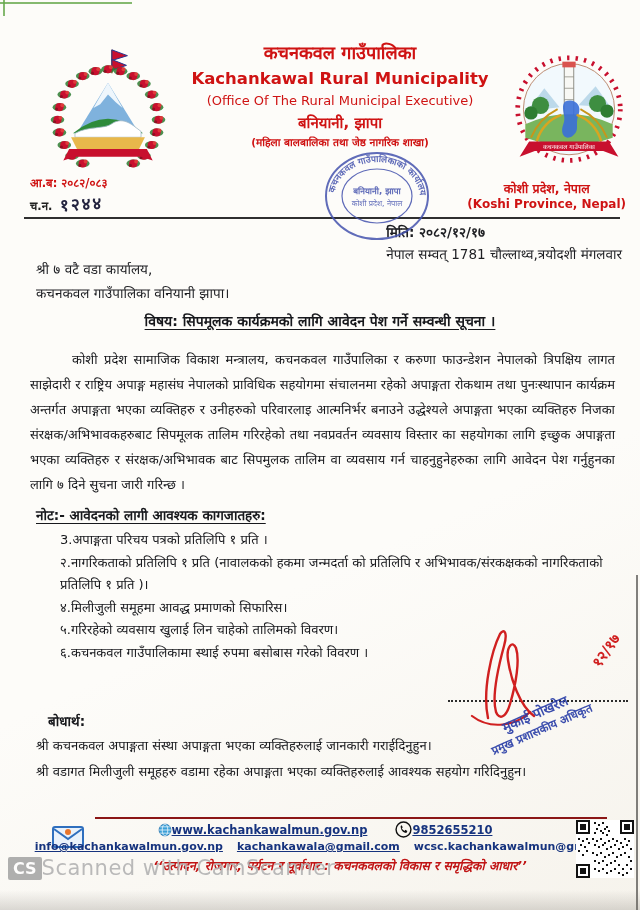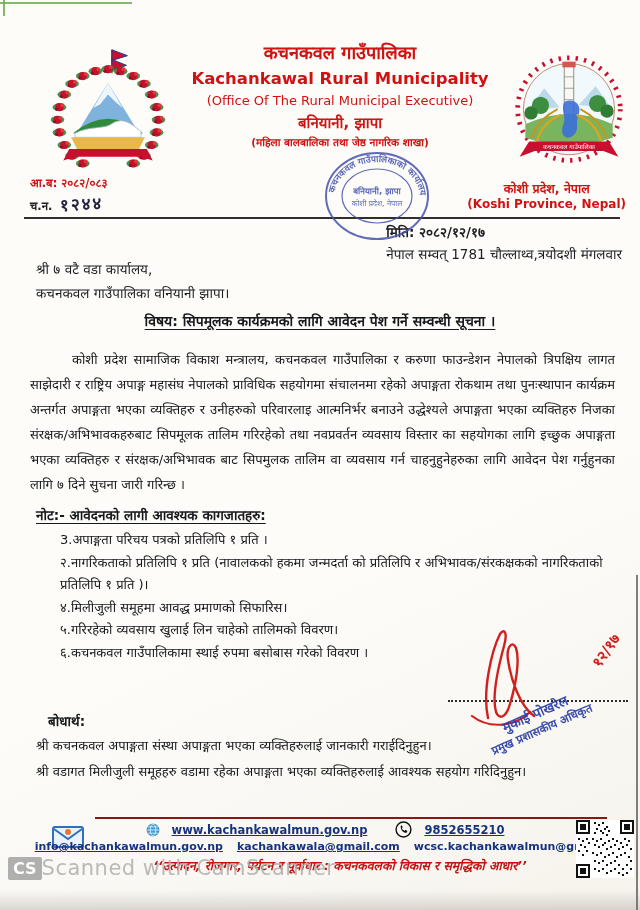--- a/index.html
+++ b/index.html
@@ -65,21 +65,21 @@
 
   
   .f-rule { position:absolute; top:817px; left:95px; right:33px; height:2px; background:#8b1616; }
   .envelope { position:absolute; left:52px; top:824px; }
   .f-row1 { position:absolute; top:821px; left:120px; right:110px; display:flex; justify-content:center;
             align-items:center; gap:28px; font-size:11.5px; font-weight:bold; }
   .f-row2 { position:absolute; top:840px; left:70px; right:45px; display:flex; justify-content:center;
             gap:14px; font-size:11px; font-weight:bold; }
   .f-link { color:#16337e; text-decoration:underline; }
   .f-plain { color:#16337e; }
-  .icon-text { display:flex; align-items:center; gap:12px; }
+  .icon-text { display:flex; align-items:center; gap:0; }
   .f-slogan { position:absolute; top:857px; left:100px; right:60px; text-align:center;
               font-size:12.3px; font-weight:bold; font-style:italic; color:#c01414; }
   .qr { position:absolute; right:6px; top:820px; width:58px; height:58px; }
 
   
   .watermark { position:absolute; left:8px; top:856px; display:flex; align-items:center; gap:0; z-index:6; }
   .cs-badge { background:#9d9d9d; color:#fff; font-weight:bold; font-size:16px; padding:2px 5px;
               border-radius:2px; opacity:.8; }
   .cs-text { color:#b3b3b3; font-size:21px; letter-spacing:.5px; opacity:.9; }
 </style>

